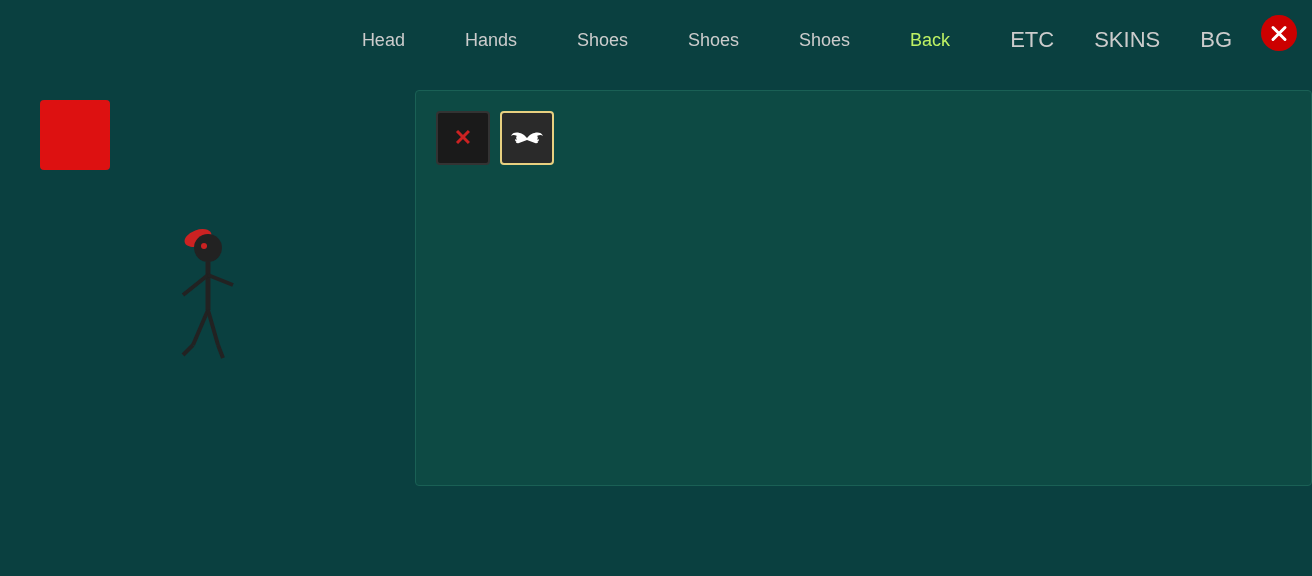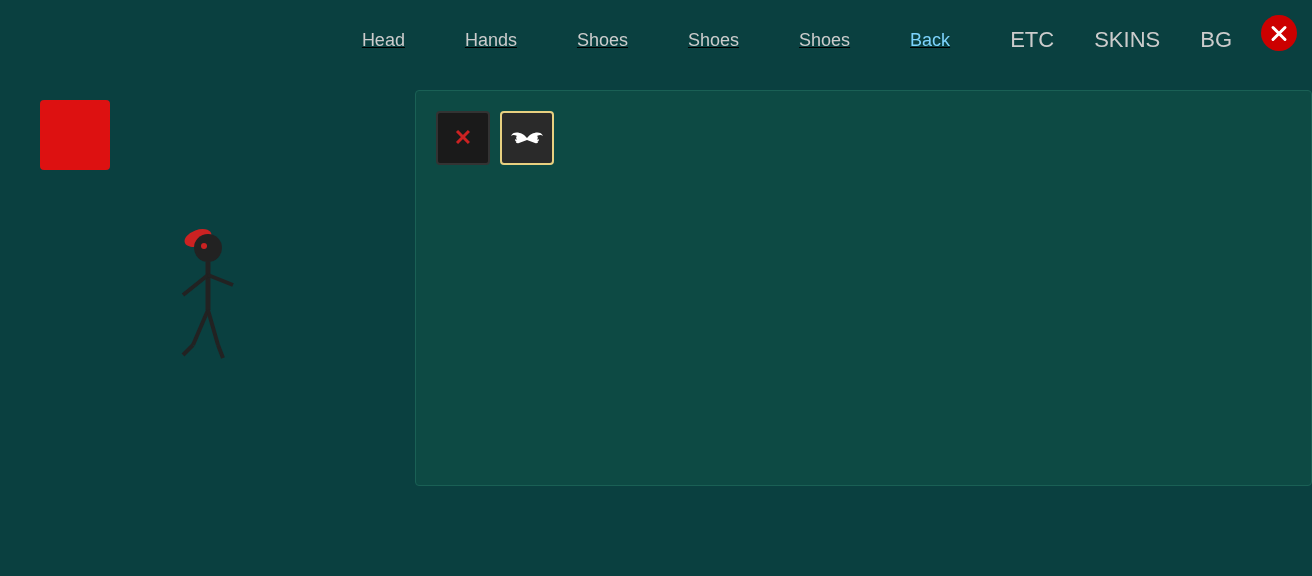--- a/index.html
+++ b/index.html
@@ -15,39 +15,38 @@
     
     .top-nav {
       position: absolute;
       top: 0;
       left: 0;
       right: 0;
       height: 80px;
       display: flex;
       align-items: center;
       padding: 0 40px;
-      text-decoration: underline;
     }
 
     .nav-tabs {
       display: flex;
       gap: 60px;
       flex: 1;
       justify-content: center;
     }
 
     .nav-tab {
       color: #cccccc;
       font-size: 18px;
       cursor: pointer;
       text-decoration: none;
     }
 
     .nav-tab.active {
-      color: #7dd3fc;
+      color: #bef264;
     }
 
     .nav-right {
       display: flex;
       gap: 40px;
       margin-left: auto;
       position: absolute;
       right: 80px;
       top: 50%;
       transform: translateY(-50%);

